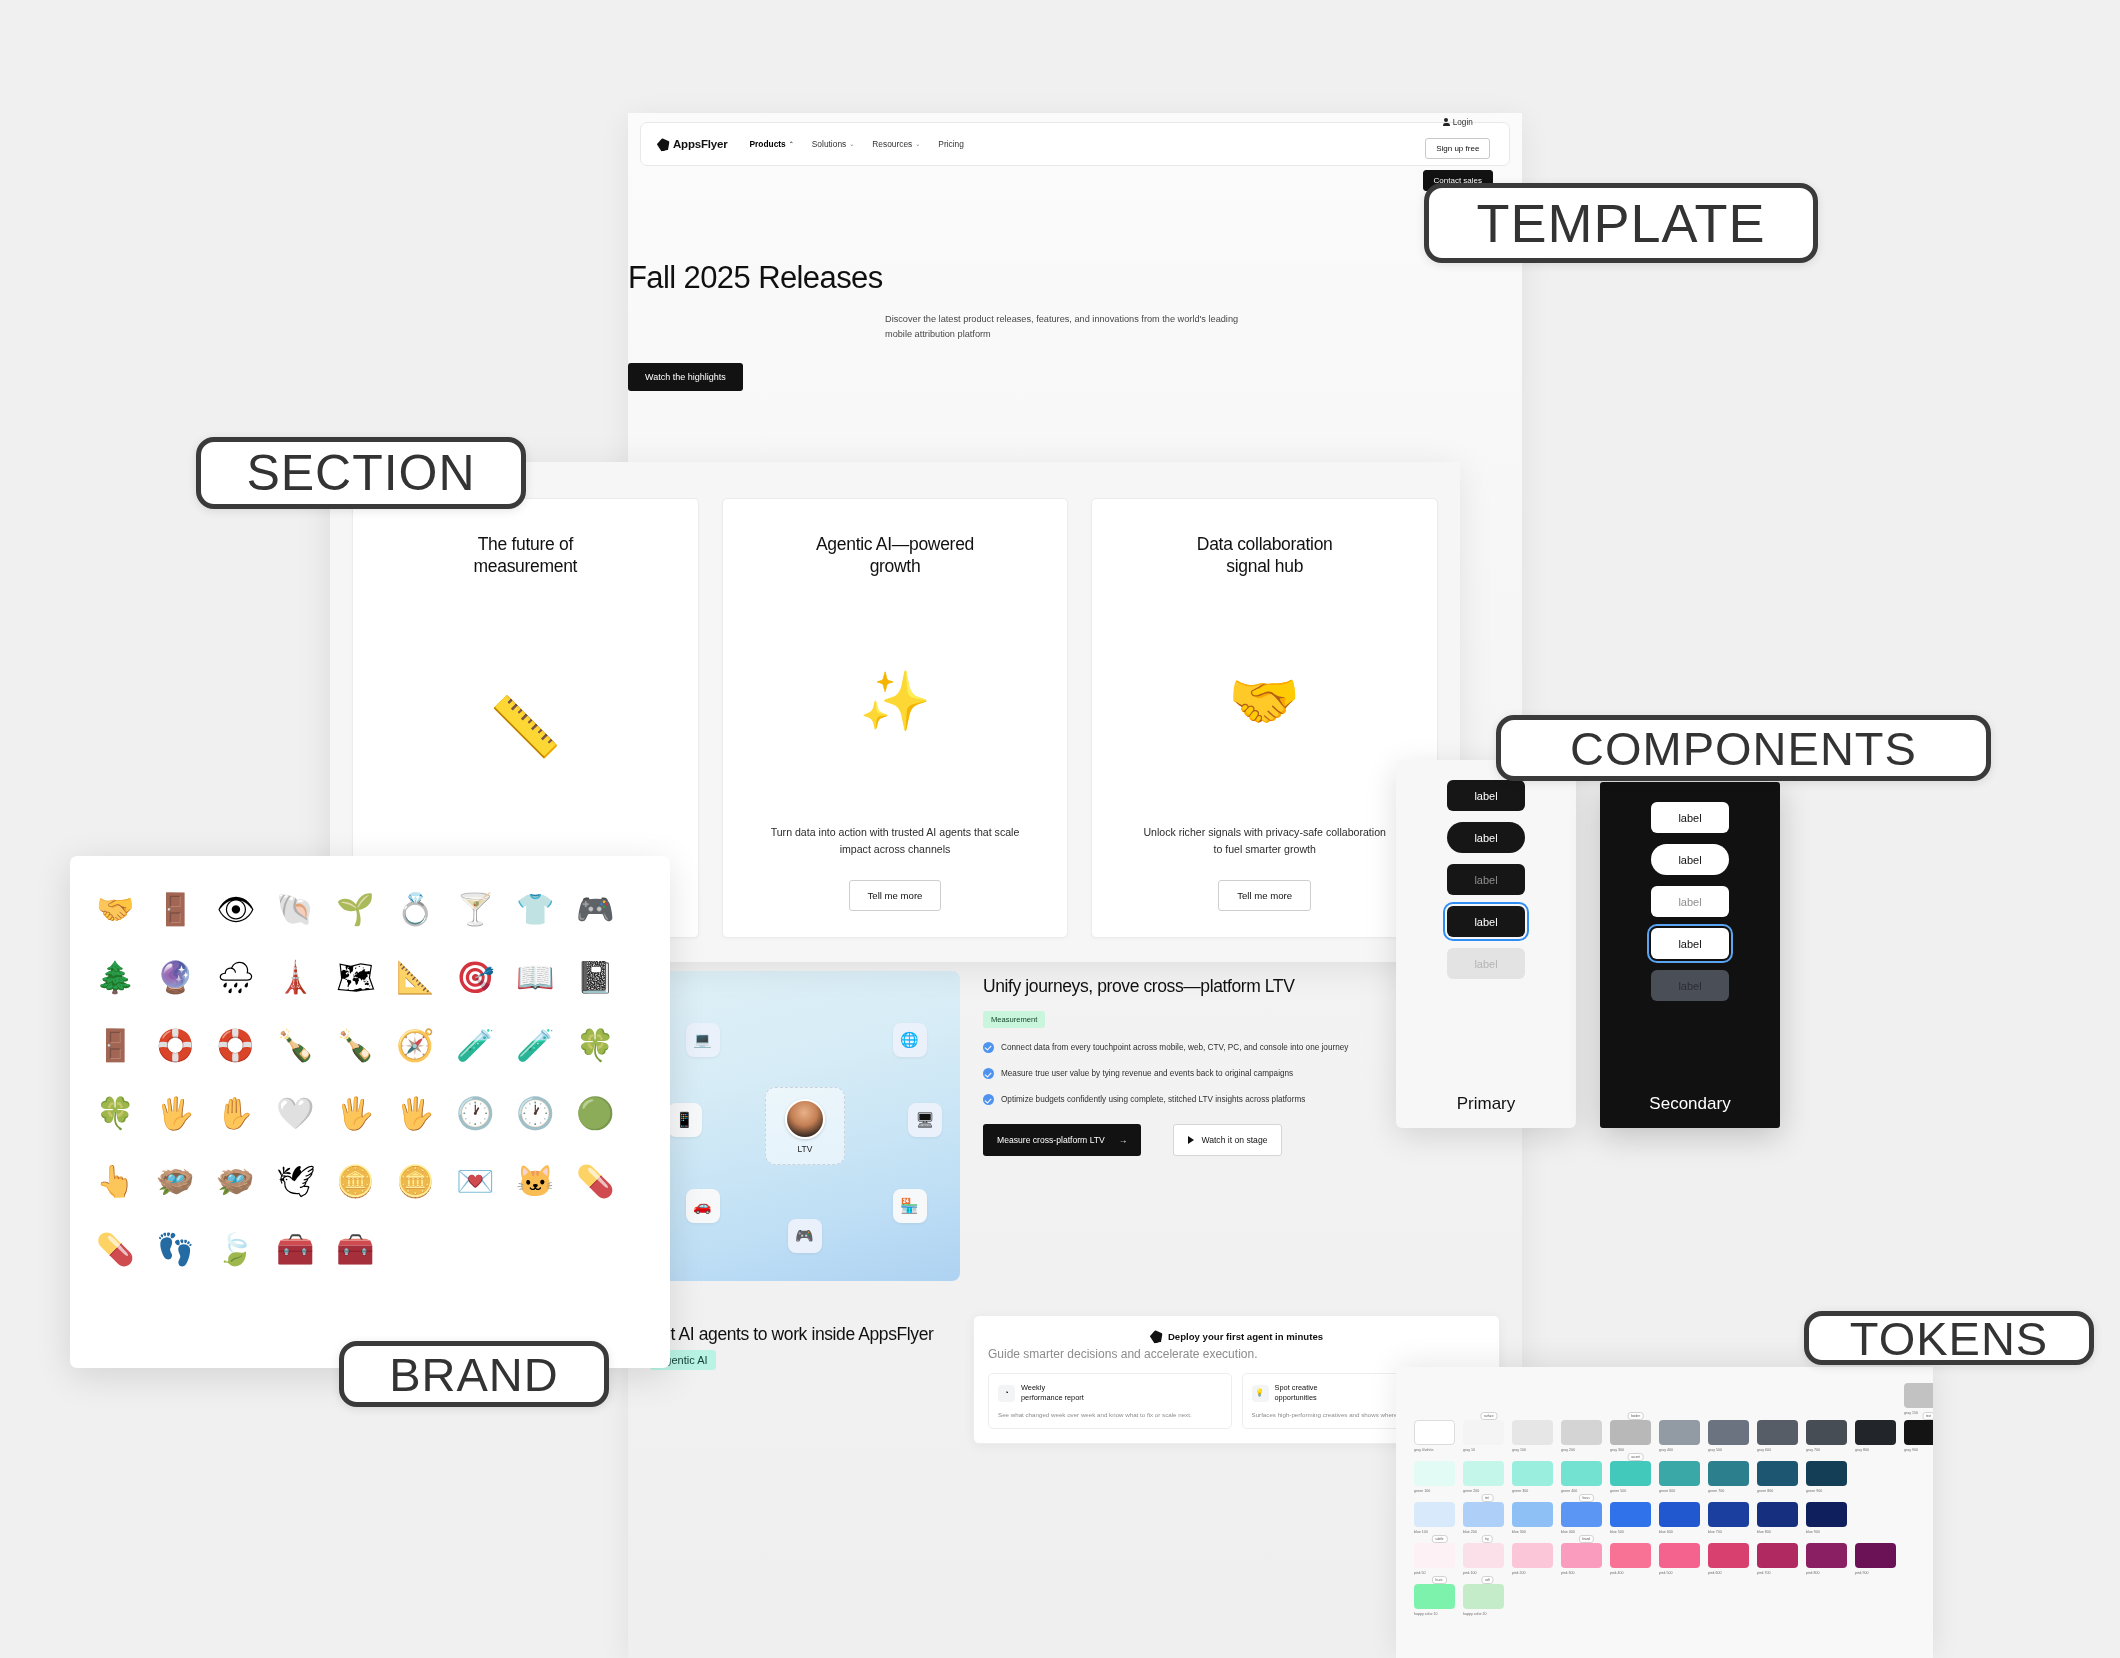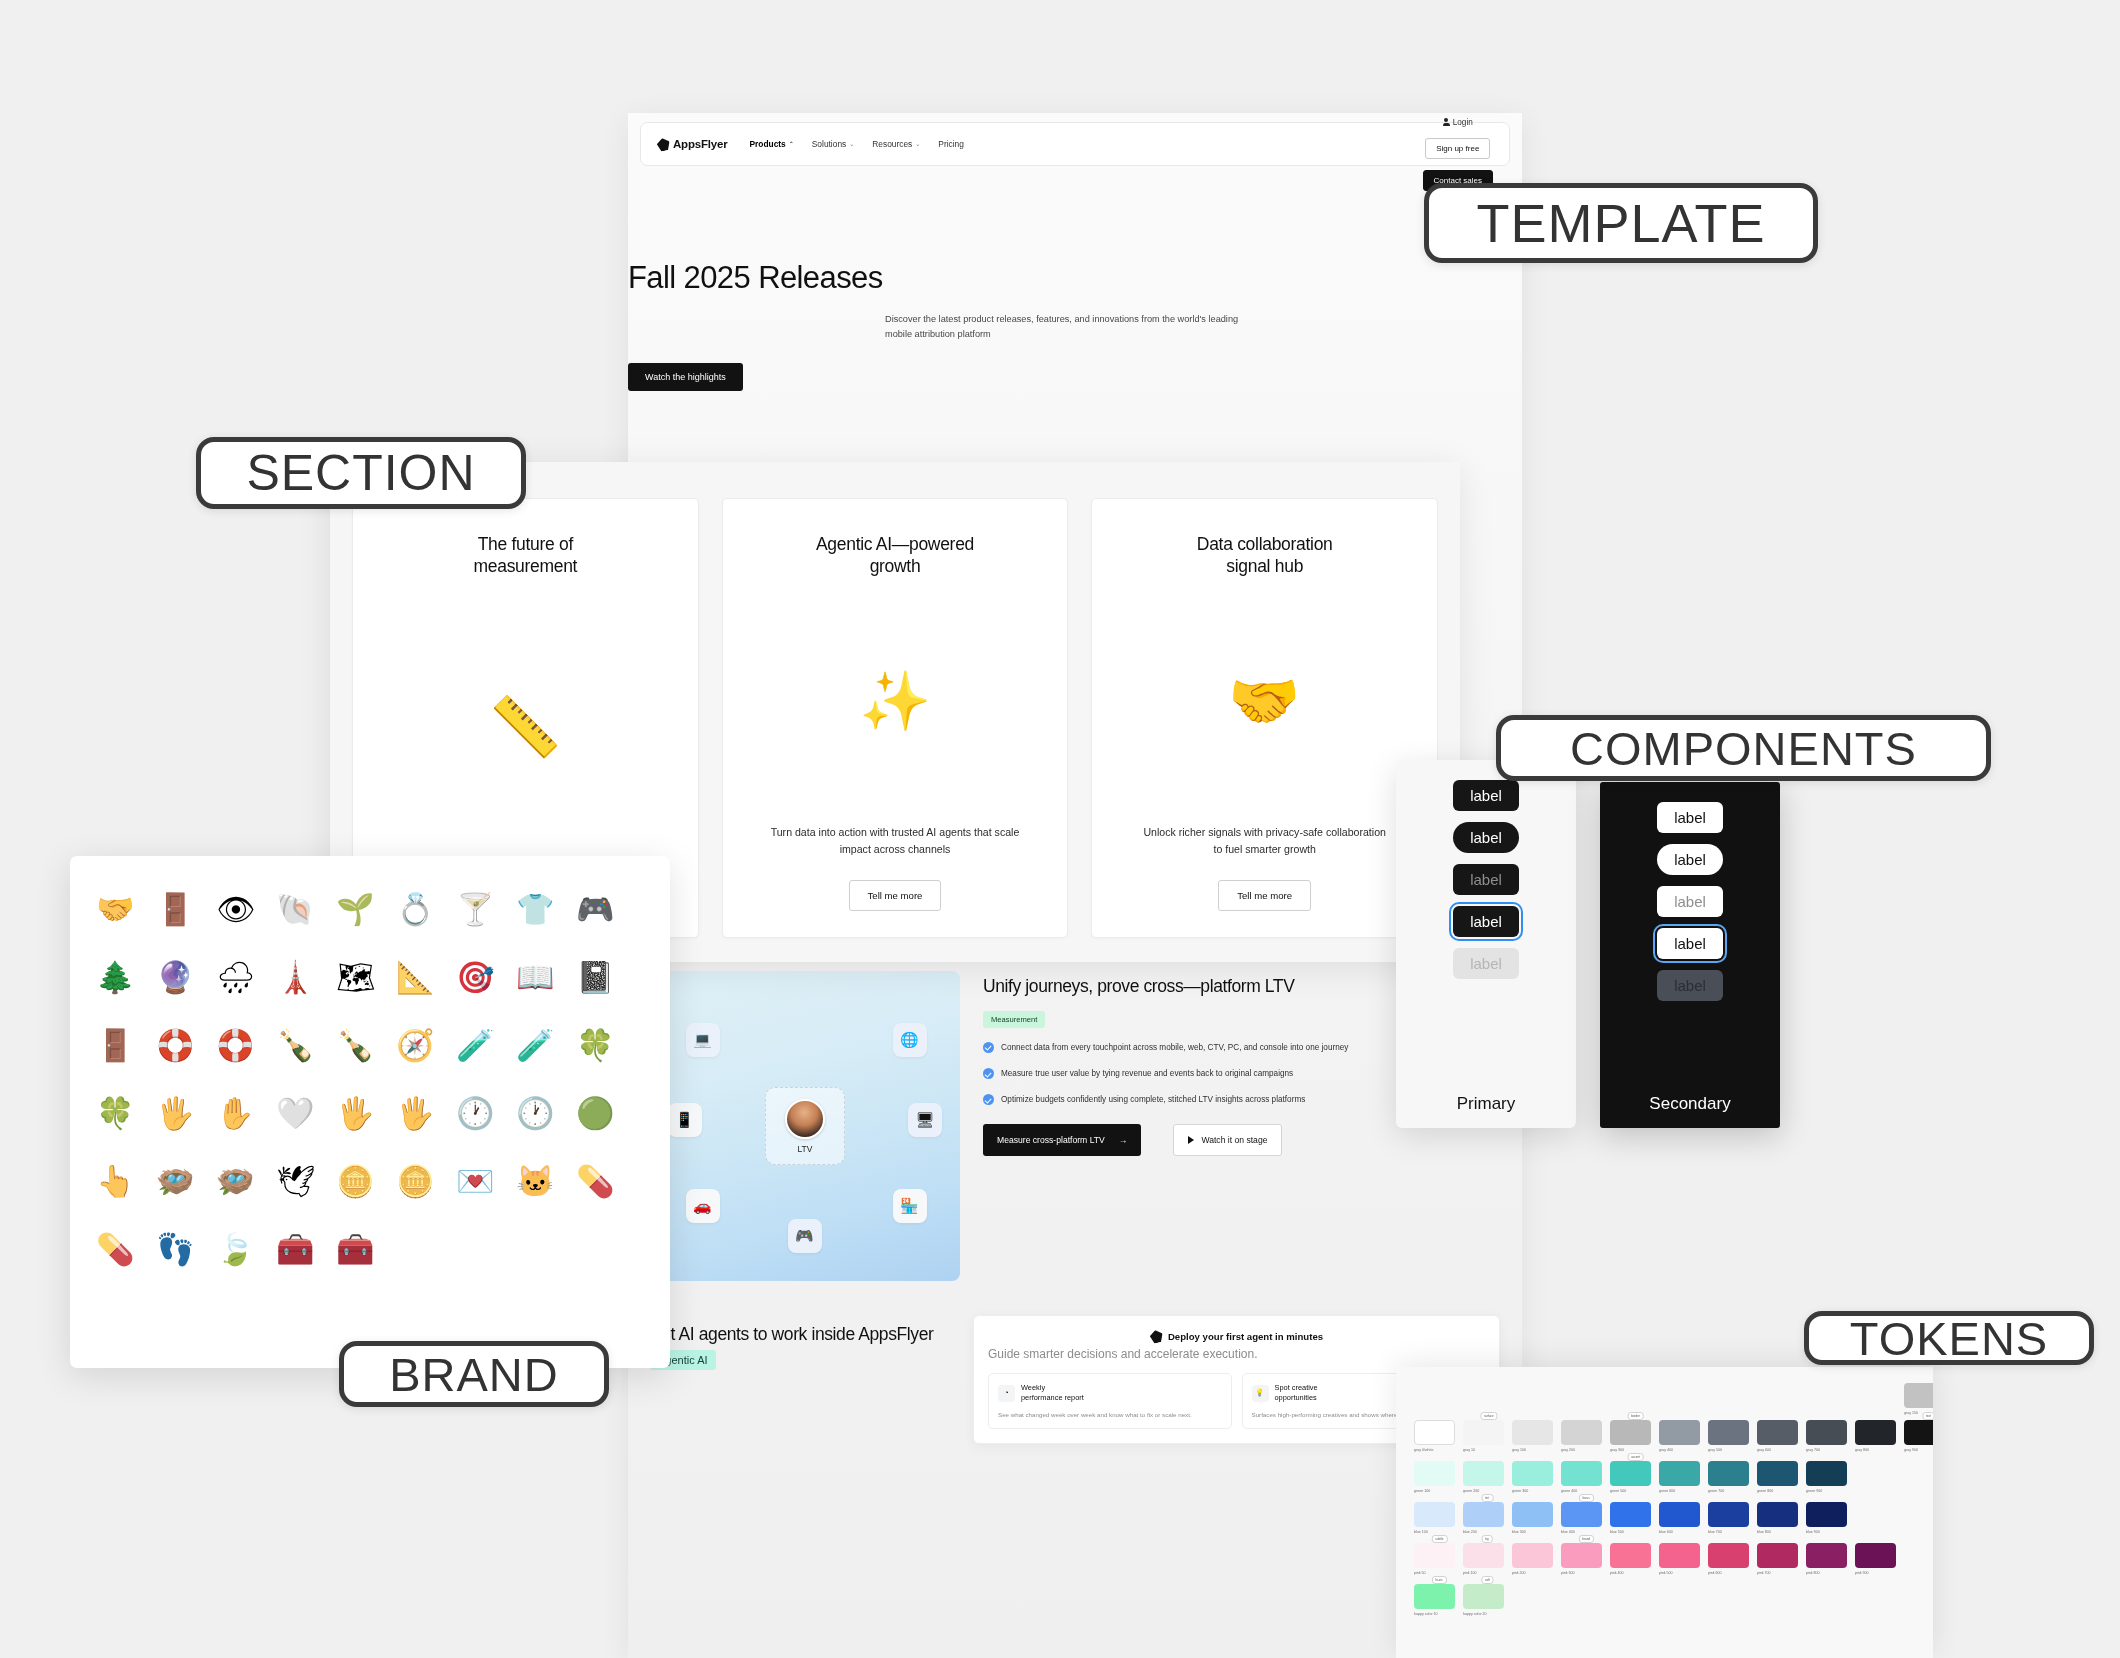--- a/index.html
+++ b/index.html
@@ -217,22 +217,22 @@
     position:absolute; left: 1396px; top: 760px; width: 180px; height: 368px;
     background:#f7f7f7; border-radius: 6px; box-shadow: 0 8px 32px rgba(0,0,0,.13); z-index:50;
     padding: 20px 0 0; display:flex; flex-direction:column; align-items:center;
   }
   #components-dark {
     position:absolute; left: 1600px; top: 782px; width: 180px; height: 346px;
     background:#111; border-radius: 3px; box-shadow: 0 8px 32px rgba(0,0,0,.2); z-index:51;
     padding: 20px 0 0; display:flex; flex-direction:column; align-items:center;
   }
   .lbl-btn {
-    width: 66px; height: 31px; display:flex; align-items:center; justify-content:center;
-    font-size: 15px; margin-bottom: 11px;
+    width: 78px; height: 31px; display:flex; align-items:center; justify-content:center;
+    font-size: 11px; margin-bottom: 11px;
   }
   .p-default { background:#161616; color:#fff; border-radius:6px; }
   .p-round   { background:#161616; color:#fff; border-radius:16px; }
   .p-hover   { background:#161616; color:#8e8e8e; border-radius:6px; }
   .p-focus   { background:#161616; color:#fff; border-radius:6px; outline:2.4px solid #2f8ef4; outline-offset:2.4px; }
   .p-disabled{ background:#e3e3e3; color:#b5b5b5; border-radius:6px; }
   .s-default { background:#fff; color:#111; border-radius:6px; }
   .s-round   { background:#fff; color:#111; border-radius:16px; }
   .s-hover   { background:#fff; color:#8e8e8e; border-radius:6px; }
   .s-focus   { background:#fff; color:#111; border-radius:6px; outline:2.4px solid #5aa6f5; outline-offset:2.4px; }

